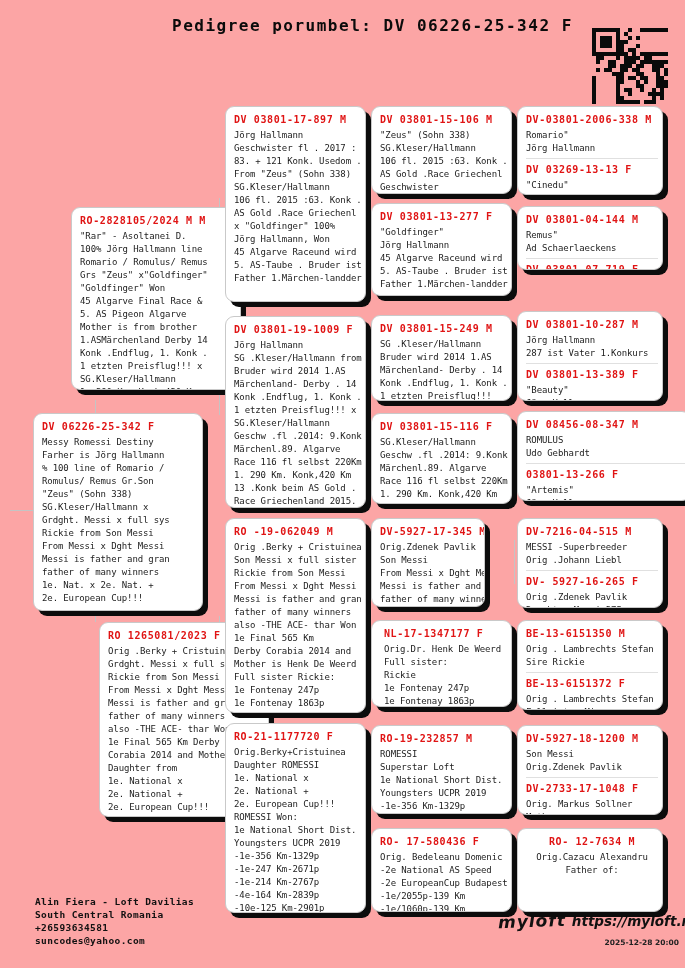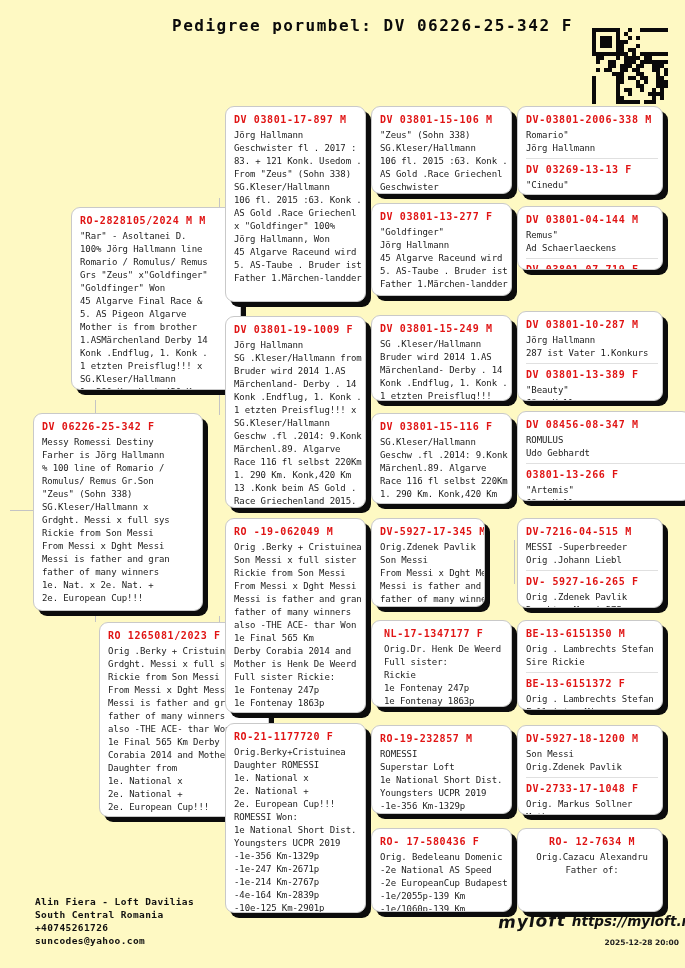--- a/index.html
+++ b/index.html
@@ -1,16 +1,16 @@
 <!DOCTYPE html>
 <html><head>
 <meta charset="utf-8">
 <style>
   html,body{margin:0;padding:0;background:#ffffff;}
-  .page{position:relative;width:685px;height:968px;background:#fef9c3;overflow:hidden;
+  .page{position:relative;width:685px;height:968px;background:#fca5a5;overflow:hidden;
         font-family:"DejaVu Sans Mono",monospace;}
   .title{position:absolute;left:172px;top:16px;font:bold 16px "DejaVu Sans Mono",monospace;
          letter-spacing:1.5px;color:#0b0b0b;white-space:pre;}
   .qr{position:absolute;left:592px;top:28px;width:76px;height:76px;}
   .card{position:absolute;background:#fff;border:1.5px solid #c9c9c9;border-radius:9px;
         box-shadow:5px 5px 0 #0c0c0c;overflow:hidden;padding:5px 4px 4px 8px;
         box-sizing:border-box;z-index:2;}
   .cid{font:bold 10px "DejaVu Sans Mono",monospace;color:#e01414;letter-spacing:.6px;
        margin:2px 0 4px 0;white-space:pre;}
   .ctext{font:9px/13px "DejaVu Sans Mono",monospace;color:#1c1c1c;white-space:pre;
@@ -494,21 +494,21 @@
   <div class="card pair" style="left:517px;top:828px;width:146px;height:84px;text-align:center;">
     <div class="entry">
       <div class="cid">RO- 12-7634 M</div>
       <div class="ctext">Orig.Cazacu Alexandru
 Father of:</div>
     </div>
   </div>
 
   <div class="owner">Alin Fiera - Loft Davilias
 South Central Romania
-+40745261726
++26593634581
 suncodes@yahoo.com</div>
 
   <div class="brand">
     <div class="brand-row">
       <svg width="26" height="26" viewBox="0 0 26 26">
         <path d="M20 4 C14 7 9 12 4 20 M18 8 C13 10 9 14 6 19 M16 12 C12 13 9 16 8 19 M4 20 L10 21 M4 20 L7 16" fill="none" stroke="#111" stroke-width="1.6" stroke-linecap="round"></path>
       </svg>
       <span class="brand-name">myloft</span>
       <span class="brand-url">https://myloft.ro</span>
     </div>

